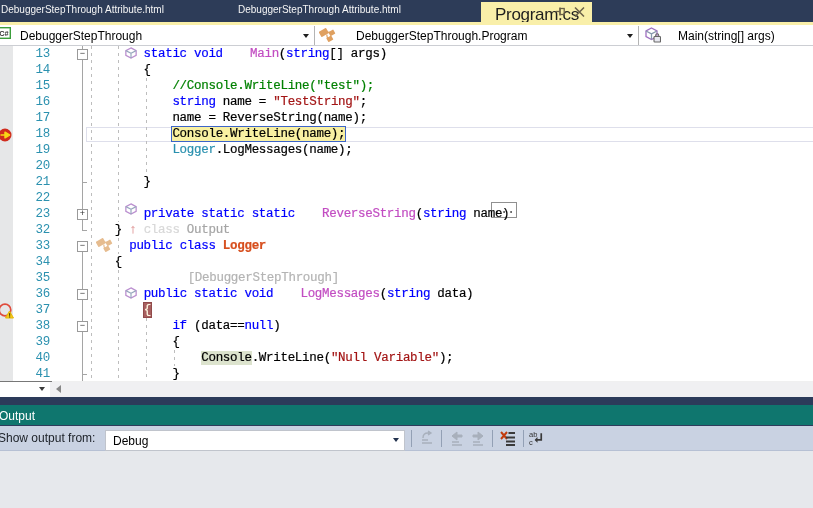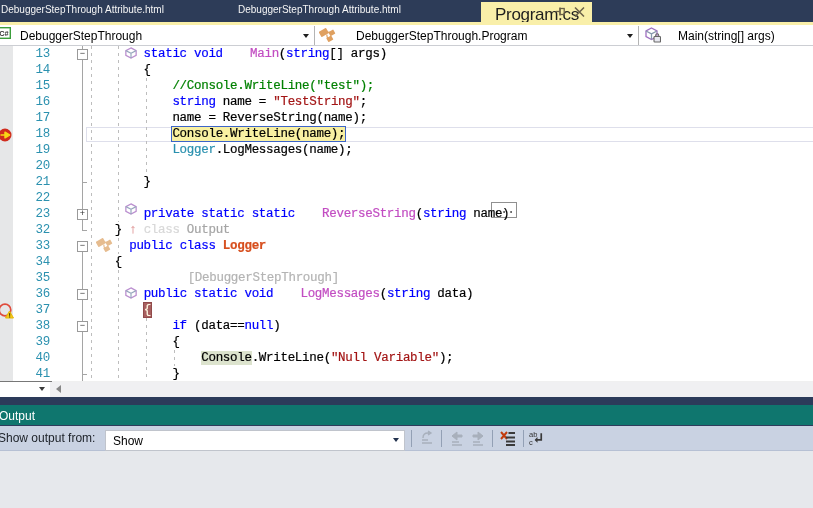--- a/index.html
+++ b/index.html
@@ -219,21 +219,21 @@
 
 <div class="abs" id="navyband"></div>
 <div class="abs" id="outtitle">
     <span style="position:absolute;left:-1px;top:4px;">Output</span>
   </div>
 <div class="abs" id="outtoolbar"></div>
 <div class="abs" style="left:0;top:425px;width:813px;height:1px;background:#2e3c5c;"></div>
 <div class="abs" id="outcontent"></div>
 <div id="soflabel">Show output from:</div>
 <div id="combobox">
-    <span style="position:absolute;left:7px;top:3px;">Show</span>
+    <span style="position:absolute;left:7px;top:3px;">Debug</span>
   </div>
 <div class="arr" style="left:393px;top:438px;border-left-width:3.5px;border-right-width:3.5px;border-top-width:4.5px;border-top-color:#22324e;"></div>
 <div class="tsep" style="left:411px;"></div>
 <div class="tsep" style="left:441px;"></div>
 <div class="tsep" style="left:492px;"></div>
 <div class="tsep" style="left:523px;"></div>
 
 <svg class="icon" style="left:419px;" viewBox="0 0 16 16">
     <g stroke="#a8b0bc" fill="none" stroke-width="1.4">
       <path d="M4 8 Q4 3 9 3 L11 3"></path>

